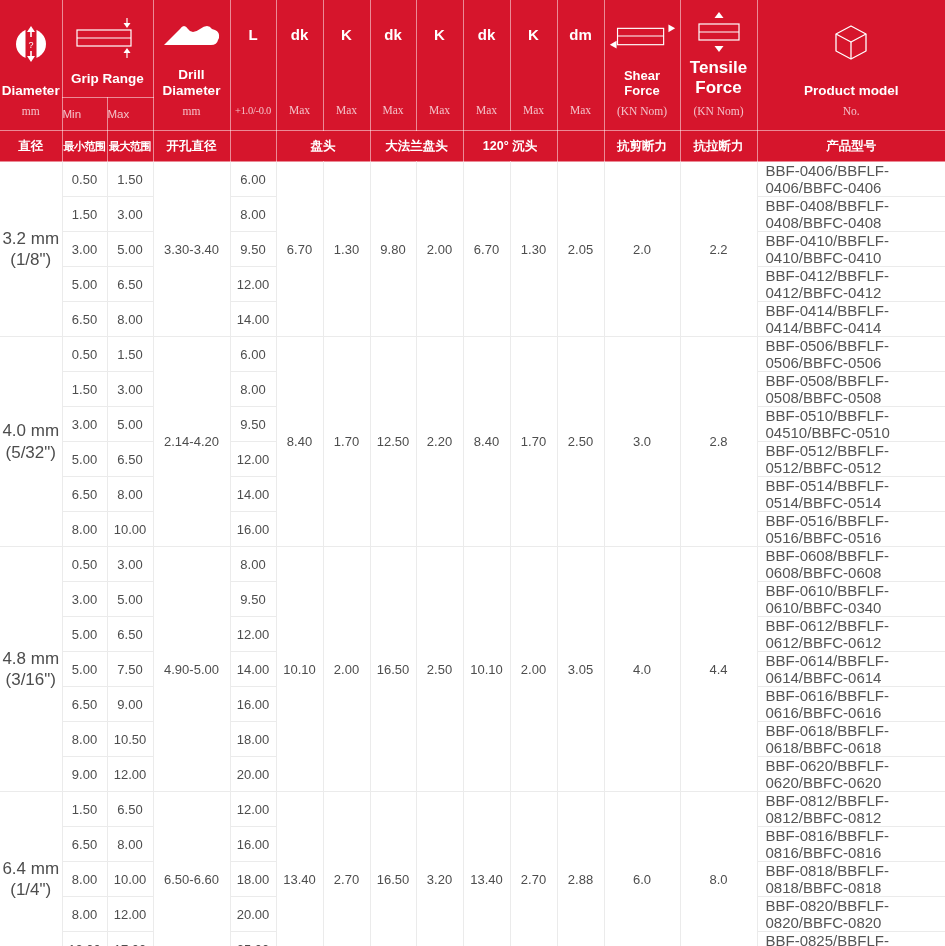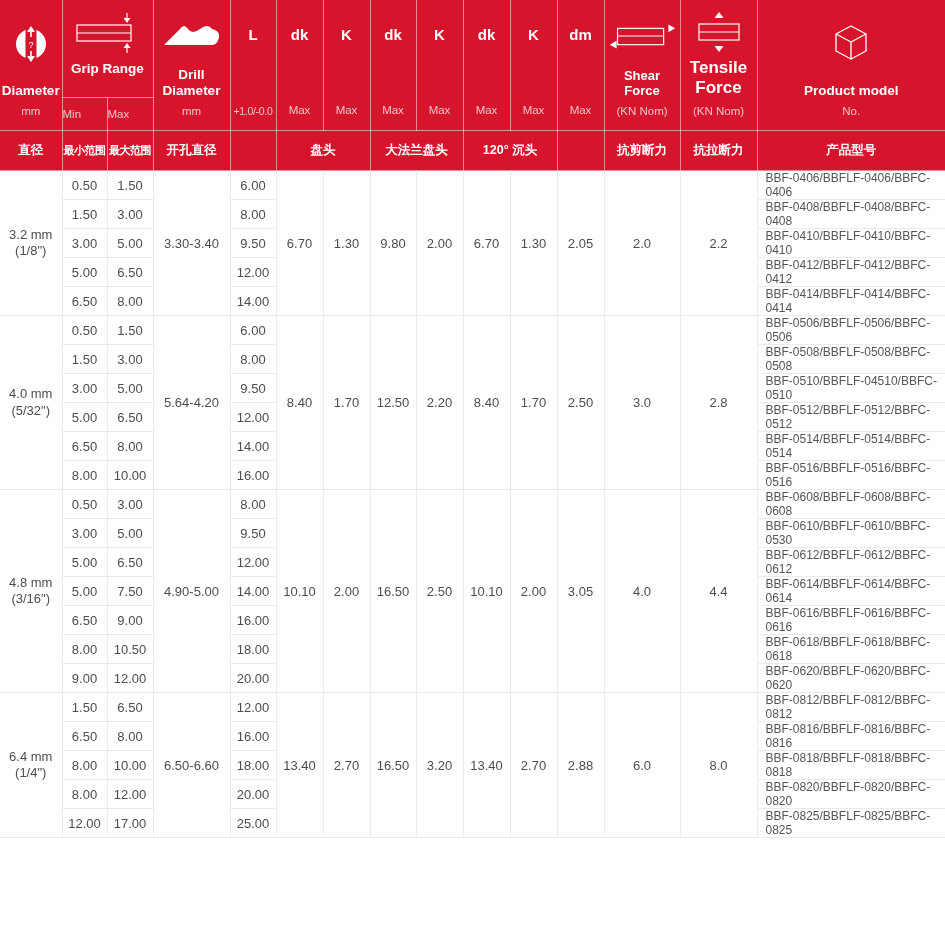--- a/index.html
+++ b/index.html
@@ -4,42 +4,42 @@
 <style>
   :root{ --red:#d6152c; --grid:#ebebeb; --txt:#4d4d4d; --sub:#f3c2c9; }
   *{box-sizing:border-box;}
   html,body{margin:0;padding:0;}
   body{width:945px;height:946px;background:#fff;font-family:"Liberation Sans",sans-serif;overflow:hidden;}
   table{border-collapse:collapse;table-layout:fixed;width:945px;}
   
   thead th{background:var(--red);border:1px solid rgba(255,255,255,.5);padding:0;font-weight:normal;vertical-align:middle;}
   thead tr.row-a{height:97px;}
   thead tr.row-b{height:33px;}
-  thead tr.row-c{height:40px;}
+  thead tr.row-c{height:31px;}
   thead tr.row-a th{border-top:none;}
   th.edge-l{border-left:none;}
   th.edge-r{border-right:none;margin-top:37px;}
   .hc{display:flex;flex-direction:column;align-items:center;justify-content:flex-end;height:130px;padding:6px 1px 13px;}
-  .hc.short{height:96px;padding-bottom:20px;}
+  .hc.short{height:96px;padding-bottom:10px;}
   .hc .iconbox{flex:1 1 auto;display:flex;align-items:center;justify-content:center;width:100%;}
   .hc2{display:flex;flex-direction:column;align-items:center;justify-content:space-between;height:130px;padding:26px 0 14px;}
   .hl{color:#fff;font-weight:bold;font-size:13.5px;line-height:1.18;text-align:center;}
   .hl.big{font-size:15px;}
-  .hs{color:var(--sub);font-size:11.5px;margin-top:7px;line-height:1;}
+  .hs{color:var(--sub);font-size:11.5px;margin-top:7px;line-height:1;font-family:Liberation Serif, serif;}
   .hc2 .hs{margin-top:4px;}
   .subrow{color:var(--sub);font-size:11.5px;text-align:left;}
   .cn{color:#fff;font-weight:bold;font-size:12.5px;text-align:center;}
   .cn-sm{font-size:11px;letter-spacing:-0.5px;}
   
   tbody tr{height:29px;}
   tbody td{border:1px solid var(--grid);font-size:13px;color:var(--txt);text-align:center;padding:0;background:#fff;}
   tbody td.edge-l{border-left:none;}
   tbody td.edge-r{border-right:none;}
-  td.model{text-align:left;padding-left:8px;font-size:12px;color:#555;}
-  td.diam div{line-height:1.25;font-size:13px;}
+  td.model{text-align:left;padding-left:8px;font-size:15px;color:#555;}
+  td.diam div{line-height:1.25;font-size:17px;}
   svg{display:block;}
 </style>
 </head>
 <body>
 
 <table>
   <colgroup>
     <col style="width:62px">
       <col style="width:45px">
       <col style="width:46px">
@@ -267,21 +267,21 @@
       </tr>
       <tr>
         <td rowspan="6" class="diam edge-l">
           <div>
             <div>4.0 mm</div>
             <div>(5/32")</div>
           </div>
         </td>
         <td>0.50</td>
         <td>1.50</td>
-        <td rowspan="6">5.64-4.20</td>
+        <td rowspan="6">2.14-4.20</td>
         <td>6.00</td>
         <td rowspan="6">8.40</td>
         <td rowspan="6">1.70</td>
         <td rowspan="6">12.50</td>
         <td rowspan="6">2.20</td>
         <td rowspan="6">8.40</td>
         <td rowspan="6">1.70</td>
         <td rowspan="6">2.50</td>
         <td rowspan="6">3.0</td>
         <td rowspan="6">2.8</td>
@@ -336,21 +336,21 @@
         <td rowspan="7">2.00</td>
         <td rowspan="7">3.05</td>
         <td rowspan="7">4.0</td>
         <td rowspan="7">4.4</td>
         <td class="model edge-r">BBF-0608/BBFLF-0608/BBFC-0608</td>
       </tr>
       <tr>
         <td>3.00</td>
         <td>5.00</td>
         <td>9.50</td>
-        <td class="model edge-r">BBF-0610/BBFLF-0610/BBFC-0530</td>
+        <td class="model edge-r">BBF-0610/BBFLF-0610/BBFC-0340</td>
       </tr>
       <tr>
         <td>5.00</td>
         <td>6.50</td>
         <td>12.00</td>
         <td class="model edge-r">BBF-0612/BBFLF-0612/BBFC-0612</td>
       </tr>
       <tr>
         <td>5.00</td>
         <td>7.50</td>

